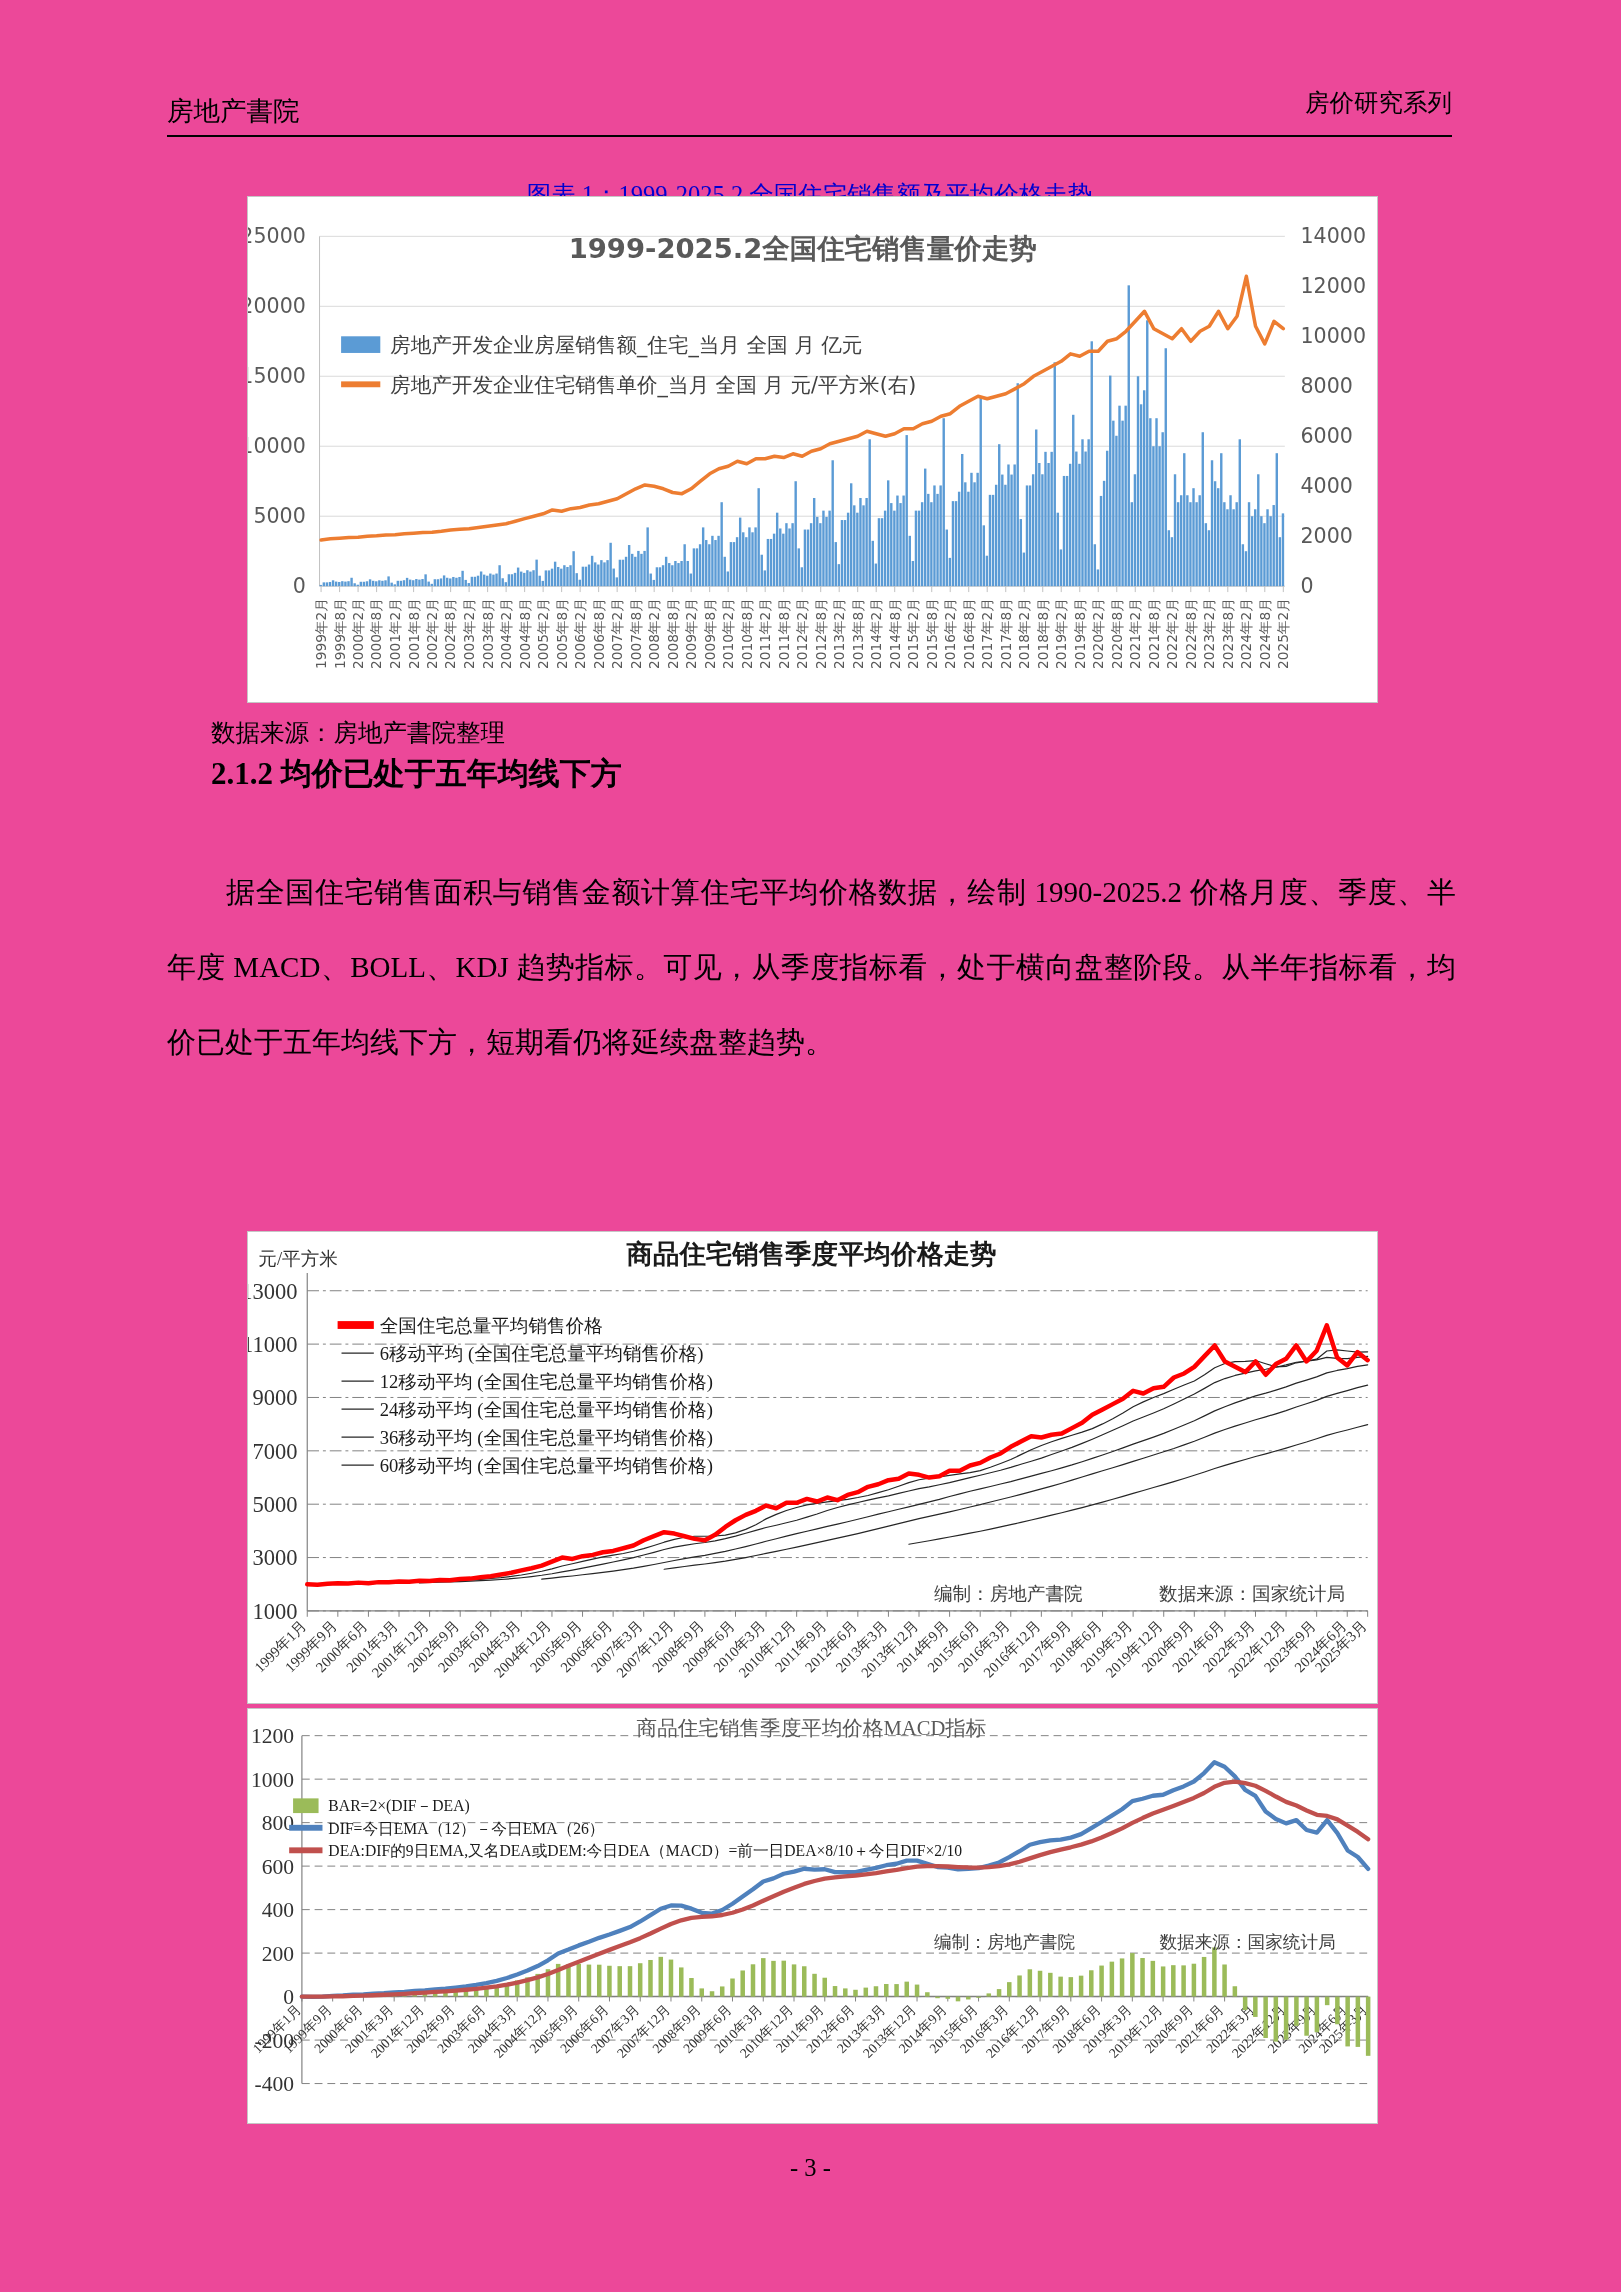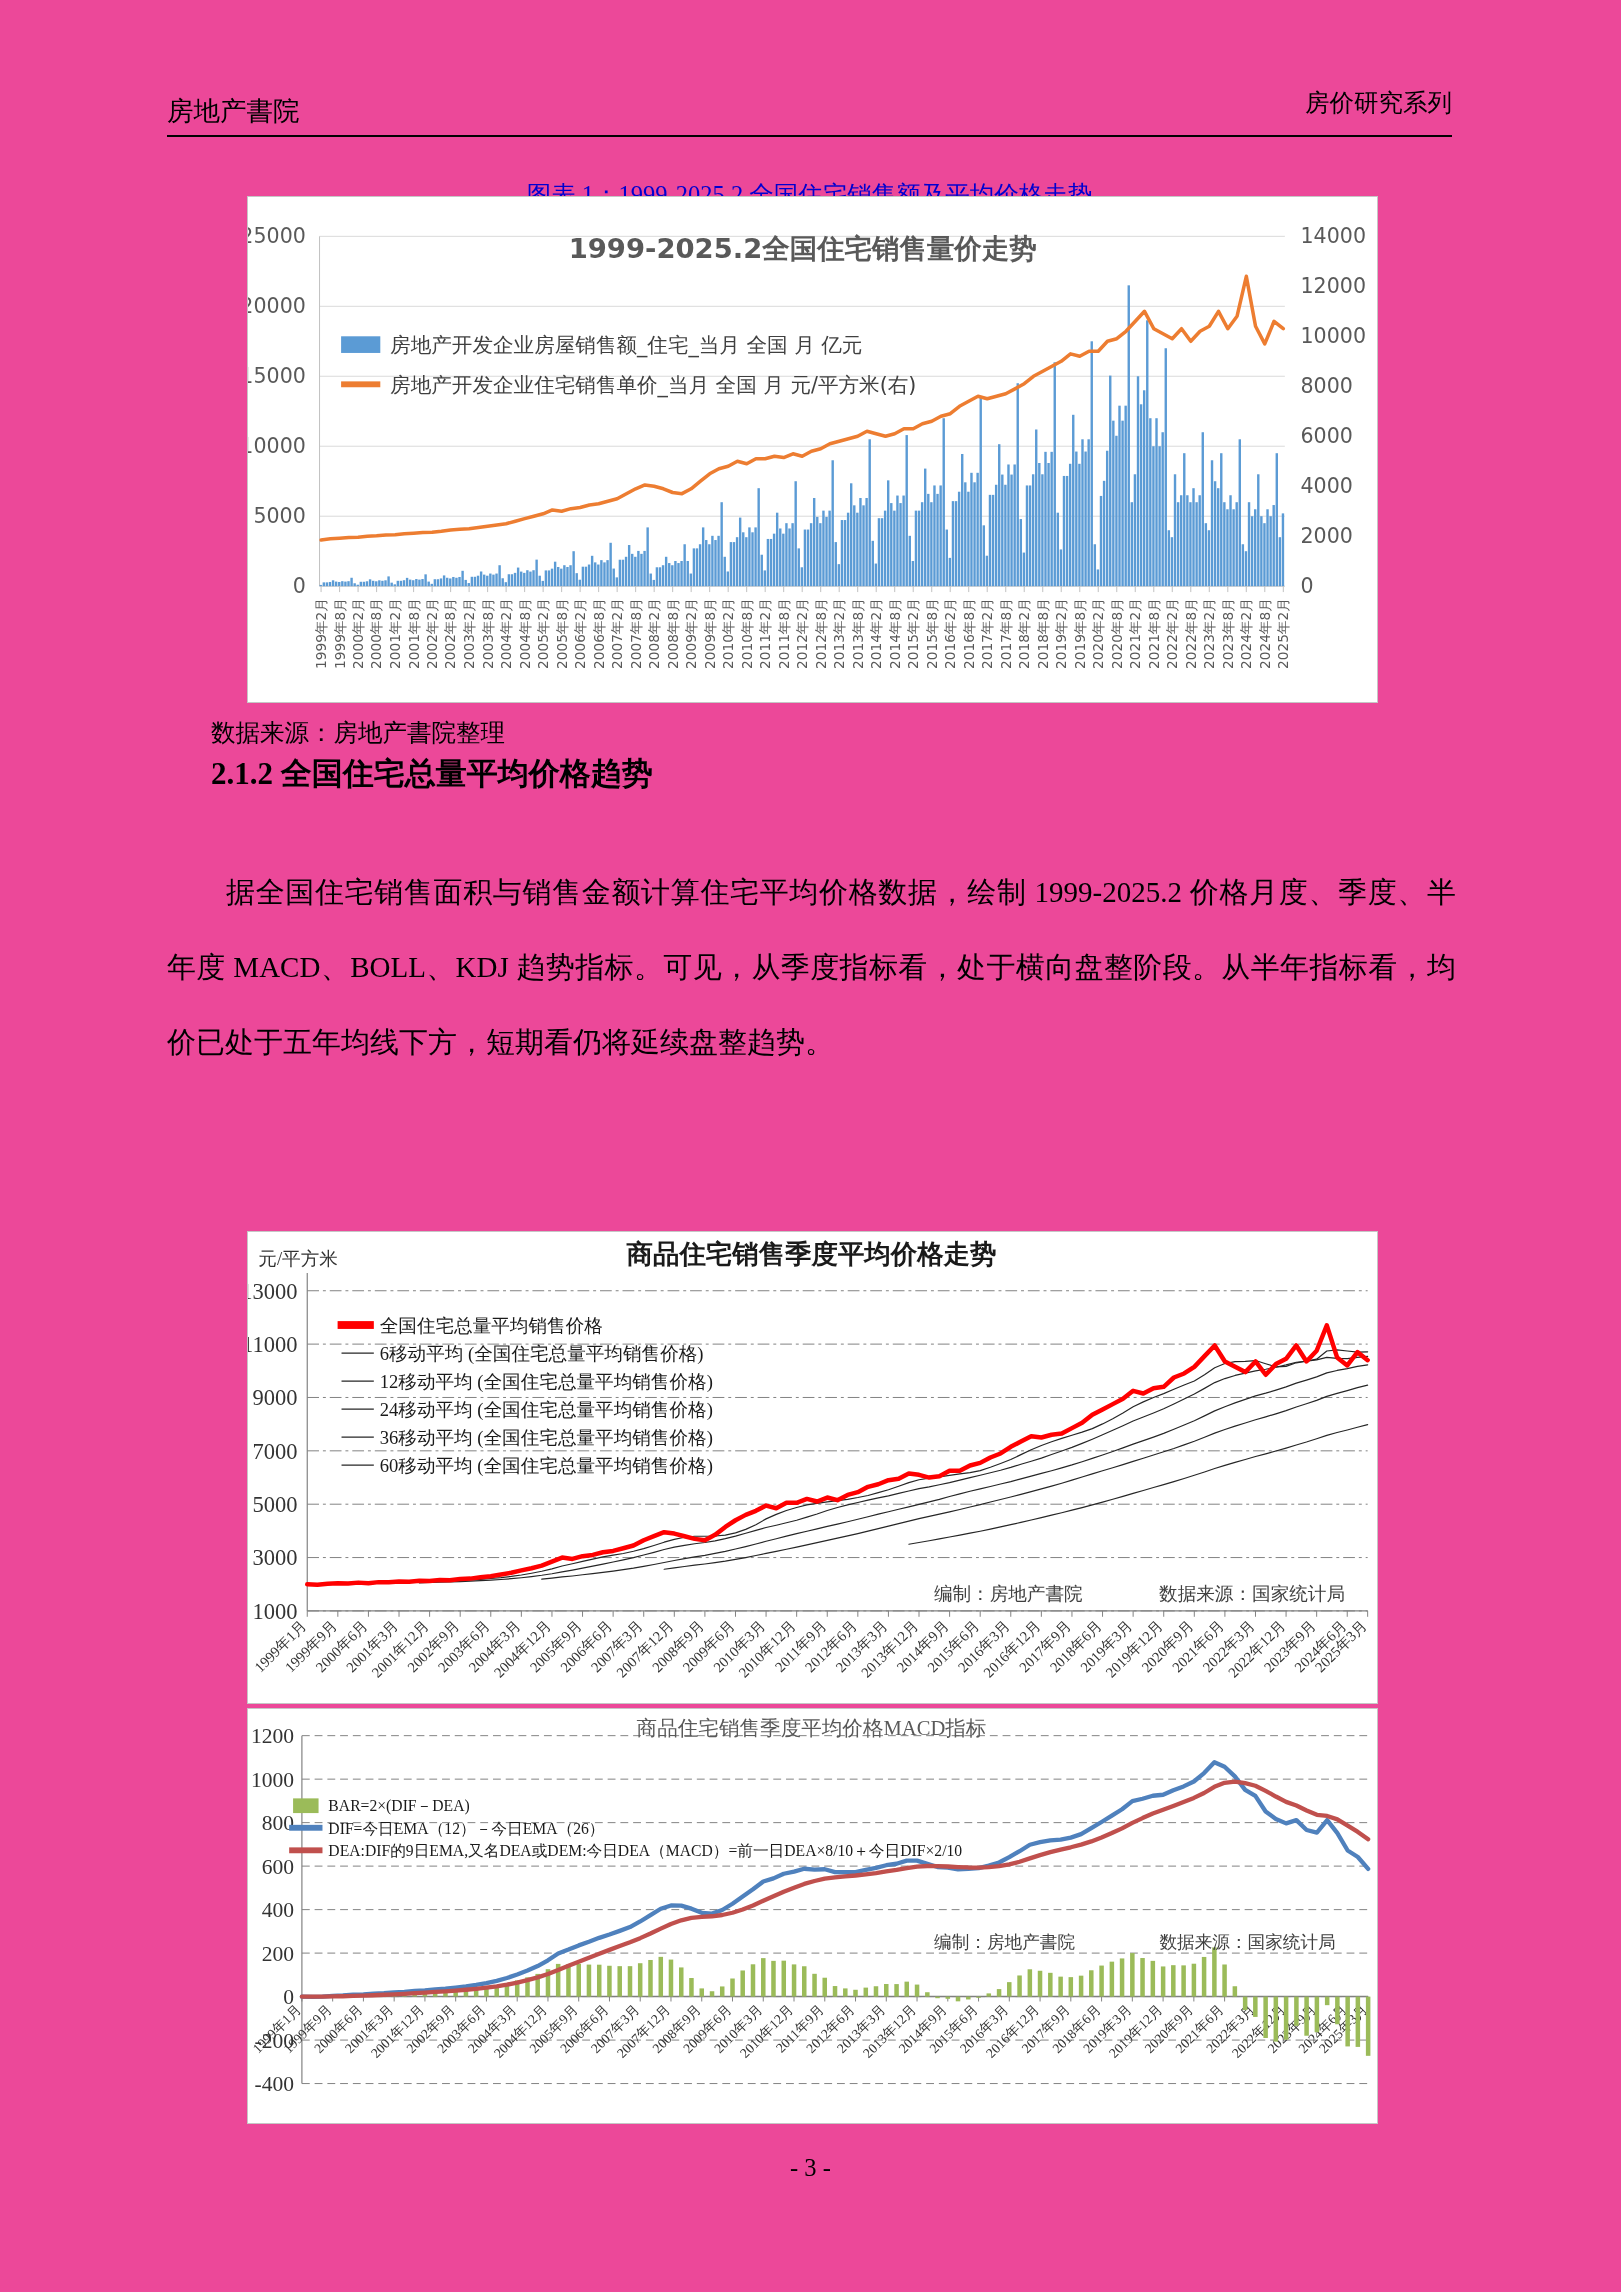--- a/index.html
+++ b/index.html
@@ -487,23 +487,23 @@
           <rect x="95" y="142" width="40" height="17" fill="#5B9BD5"></rect>
           <text x="145" y="158" font-size="21" fill="#404040" class="sanstxt">房地产开发企业房屋销售额_住宅_当月 全国 月 亿元</text>
           <rect x="95" y="188" width="40" height="6" fill="#ED7D31"></rect>
           <text x="145" y="199" font-size="21" fill="#404040" class="sanstxt">房地产开发企业住宅销售单价_当月 全国 月 元/平方米(右)</text>
         </g>
       </svg>
   </div>
 
   <div class="srcnote">数据来源：房地产書院整理</div>
 
-  <div class="h212">2.1.2 全国住宅总量平均价格趋势</div>
-
-  <p class="bodypar">据全国住宅销售面积与销售金额计算住宅平均价格数据，绘制 1999-2025.2 价格月度、季度、半年度 MACD、BOLL、KDJ 趋势指标。可见，从季度指标看，处于横向盘整阶段。从半年指标看，均价已处于五年均线下方，短期看仍将延续盘整趋势。</p>
+  <div class="h212">2.1.2 均价已处于五年均线下方</div>
+
+  <p class="bodypar">据全国住宅销售面积与销售金额计算住宅平均价格数据，绘制 1990-2025.2 价格月度、季度、半年度 MACD、BOLL、KDJ 趋势指标。可见，从季度指标看，处于横向盘整阶段。从半年指标看，均价已处于五年均线下方，短期看仍将延续盘整趋势。</p>
 
   <div class="figcap" style="top:1194px;">图表 2：1999-2025.2 全国住宅总量平均价格季度走势及趋势指标</div>
 
   <div class="chartbox" style="top:1231px;height:471px;">
     <svg id="chart2-svg" width="1127" height="469" viewBox="0 0 1150 479">
         <g>
           <line x1="60" y1="387" x2="1143" y2="387" stroke="#808080" stroke-width="1" stroke-dasharray="12 4 3 4"></line>
           <text x="50" y="395" text-anchor="end" font-size="23" fill="#333" class="seriftxt">1000</text>
           <line x1="60" y1="332.5" x2="1143" y2="332.5" stroke="#808080" stroke-width="1" stroke-dasharray="12 4 3 4"></line>
           <text x="50" y="340.5" text-anchor="end" font-size="23" fill="#333" class="seriftxt">3000</text>

